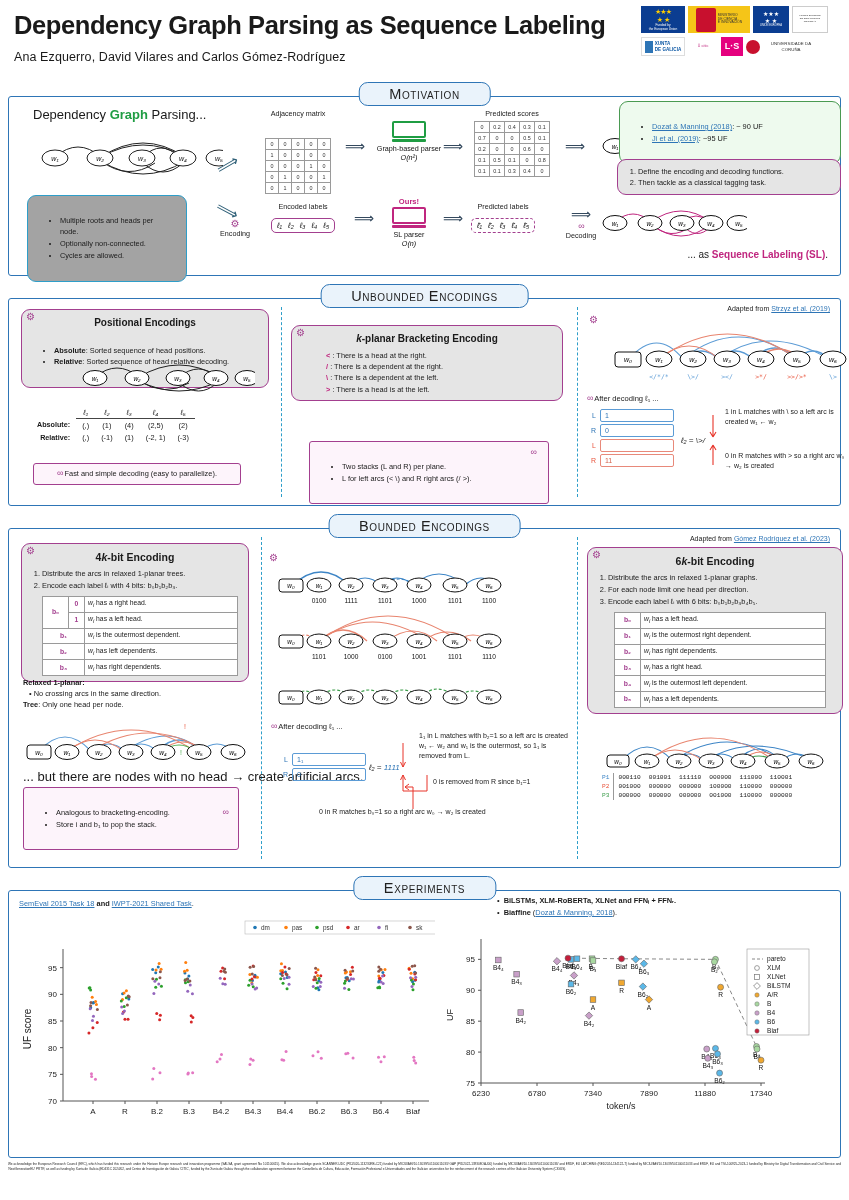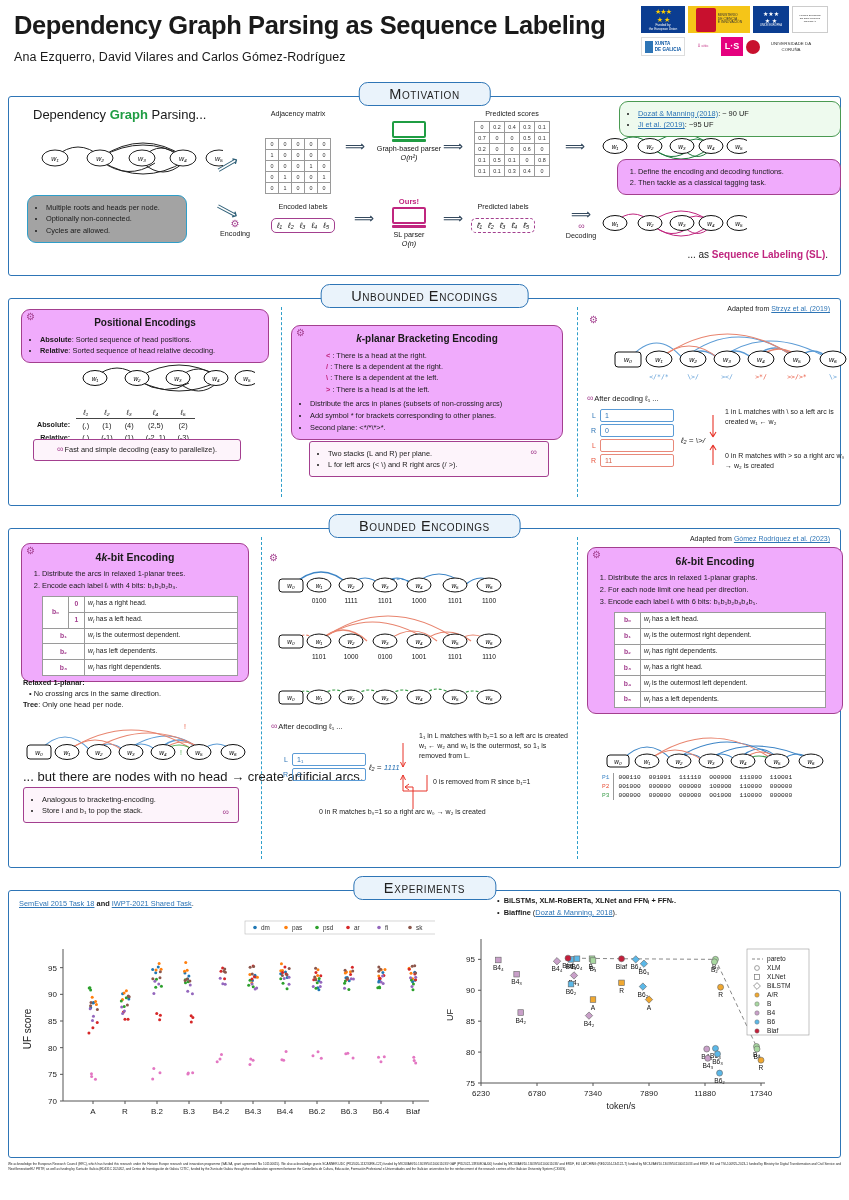--- a/index.html
+++ b/index.html
@@ -52,23 +52,23 @@
   }
   #panel-motivation { top: 96px; height: 180px; }
   #panel-unbounded  { top: 298px; height: 208px; }
   #panel-bounded    { top: 528px; height: 340px; }
   #panel-experiments{ top: 890px; height: 268px; }
 
   
   .box { border-radius: 9px; padding: 5px 8px; font-size: 7.4px; line-height: 1.55; }
   .box-blue  { border: 1.2px solid #2e9ec9; background: #a3a3a3; }
   .box-green { border: 1.2px solid #4a9a52; background: #eefaee; }
-  .box-pink  { border: 1.2px solid #a33f8f; background: #f0abfc; }
+  .box-pink  { border: 1.2px solid #a33f8f; background: #e5e5e5; }
   .box-pink2 { border: 1.2px solid #a33f8f; background: #fdf4fb; border-radius: 3px; }
-  ul.tight { margin: 0; padding-left: 10px; }
+  ul.tight { margin: 14px; padding-left: 10px; }
   ul.tight li { margin: .5px 0; }
   ol.tight { margin: 0; padding-left: 12px; }
   ol.tight li { margin: .5px 0; }
   .lbl { font-size: 7.2px; text-align: center; }
   .lnk { color: #2e75b6; text-decoration: underline; }
   .green-b { color: #1f9d43; font-weight: bold; }
   .pink-b { color: #c0267f; font-weight: bold; }
   .infty { color: #a33f8f; font-size: 9px; letter-spacing: -1px; }
   .gear { color: #a33f8f; font-size: 10px; line-height: 1; }
 
@@ -491,41 +491,36 @@
             <td class="rh">Relative:</td>
             <td>(,)</td>
             <td>(-1)</td>
             <td>(1)</td>
             <td>(-2, 1)</td>
             <td>(-3)</td>
           </tr>
         </tbody>
     </table>
 
-    <div class="box box-pink2" style="position:absolute;left:24px;top:140px;width:208px;text-align:center;padding:3px 6px;">
+    <div class="box box-pink2" style="position:absolute;left:24px;top:164px;width:208px;text-align:center;padding:3px 6px;">
       <span class="infty">∞</span>
       <span>Fast and simple decoding (easy to parallelize).</span>
     </div>
 
     <div class="box box-pink" style="position:absolute;left:282px;top:26px;width:272px;">
       <div class="gear" style="position:absolute;left:4px;top:2px;">⚙</div>
       <div style="text-align:center;font-weight:bold;font-size:10px;margin-bottom:3px;">
         <i>k</i><span>-planar Bracketing Encoding</span>
       </div>
       <div style="padding-left:26px;">
         <div><b class="pink-b">&lt;</b> <span>: There is a head at the right.</span></div>
         <div><b class="pink-b">/</b> <span>: There is a dependent at the right.</span></div>
         <div><b class="pink-b">\</b> <span>: There is a dependent at the left.</span></div>
         <div><b class="pink-b">&gt;</b> <span>: There is a head is at the left.</span></div>
       </div>
-      <ul class="tight" style="margin-top:3px;">
-        <li>Distribute the arcs in planes (subsets of non-crossing arcs)</li>
-        <li>Add symbol * for brackets corresponding to other planes.</li>
-        <li>Second plane: &lt;*/*\*&gt;*.</li>
-      </ul>
     </div>
 
     <div class="box box-pink2" style="position:absolute;left:300px;top:142px;width:240px;">
       <span class="infty" style="position:absolute;right:12px;top:4px;">∞</span>
       <ul class="tight">
         <li>Two stacks (L and R) per plane.</li>
         <li>L for left arcs (&lt; \) and R right arcs (/ &gt;).</li>
       </ul>
     </div>
 

